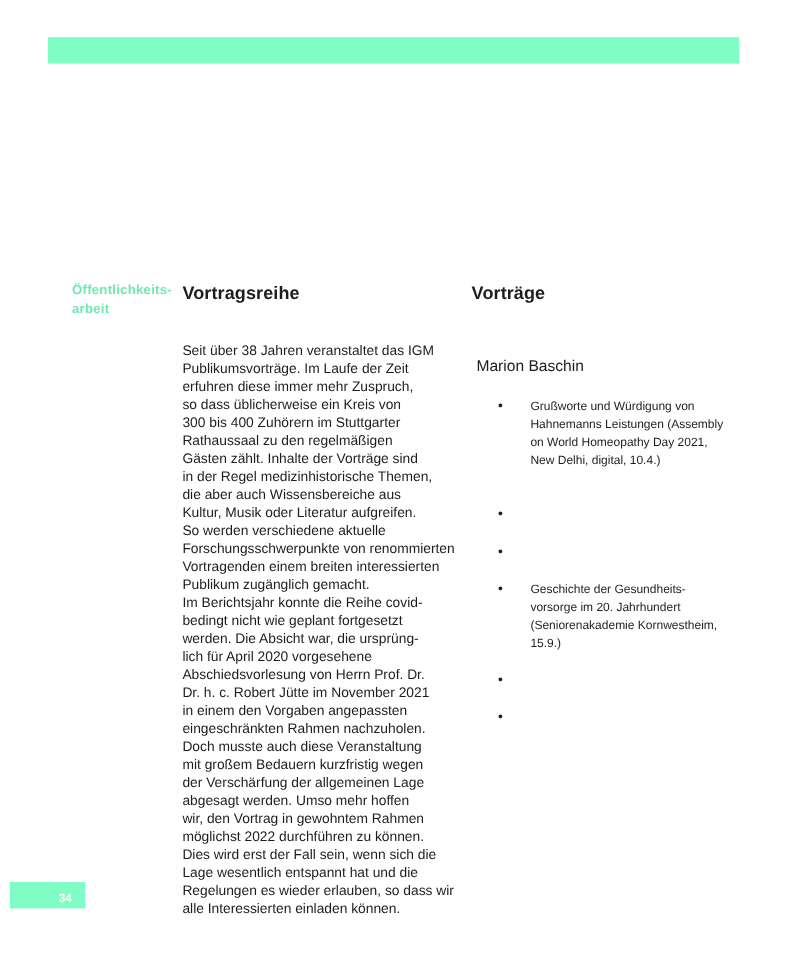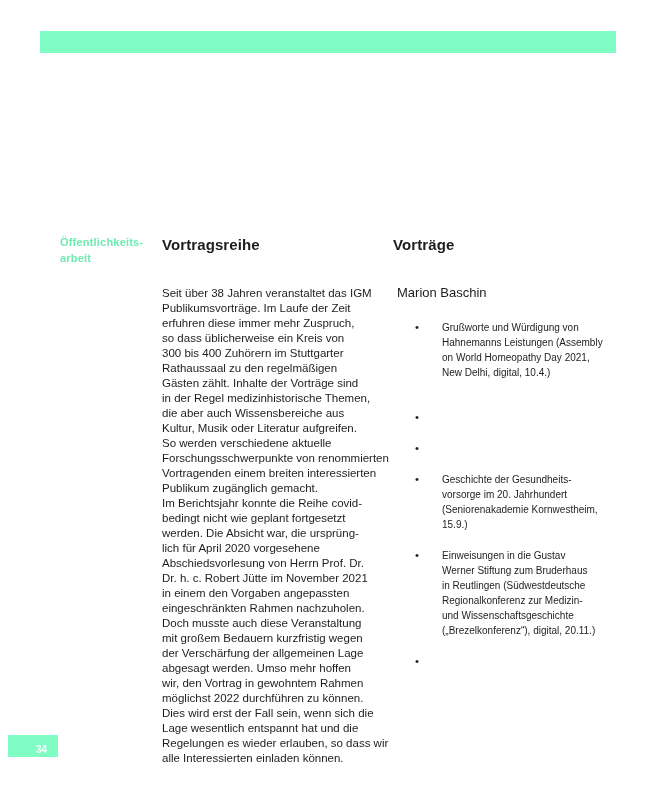--- a/index.html
+++ b/index.html
@@ -30,58 +30,58 @@
     position: absolute;
     left: 48px; top: 222px;
     font-size: 11px;
     font-weight: bold;
     line-height: 16px;
     letter-spacing: 0.2px;
     color: var(--label-green);
     white-space: pre;
   }
   .col { position: absolute; top: 221px; }
-  .col-left  { left: 146px; width: 240px; }
+  .col-left  { left: 136px; width: 240px; }
   .col-right { left: 377px; width: 255px; }
   .heading {
     font-size: 15px;
     font-weight: bold;
     line-height: 16px;
     letter-spacing: 0.1px;
     margin: 0 0 25px 0;
   }
   .col-right .heading { margin-bottom: 20px; }
   .body-text {
     font-size: 11.5px;
     line-height: 15px;
     white-space: pre;
   }
   .speaker { margin-bottom: 6px; }
   .speaker-name {
     font-size: 13px;
     line-height: 16px;
-    margin: 0 0 7px 0;
+    margin: 12px 0 7px 0;
   }
   .talk { display: flex; align-items: flex-start; }
   .bullet {
     width: 41px;
     padding-left: 18px;
     flex: 0 0 41px;
     font-size: 11.5px;
     line-height: 15px;
   }
   .talk-text {
     font-size: 10px;
     line-height: 15px;
     white-space: pre;
   }
   .page-number-box {
     position: absolute;
     left: 0; top: 727px;
-    width: 50px; height: 22px;
+    width: 63px; height: 22px;
     background: var(--accent);
     color: var(--pagenum-text);
     font-size: 10px;
     font-weight: bold;
     line-height: 22px;
     text-align: right;
     padding-right: 7px;
   }
 </style>
 </head>
@@ -153,26 +153,20 @@
       </div>
       <div class="talk">
         <span class="bullet">•</span>
         <span class="talk-text">Geschichte der Gesundheits-
 vorsorge im 20. Jahrhundert
 (Seniorenakademie Kornwestheim,
 15.9.)</span>
       </div>
       <div class="talk">
         <span class="bullet">•</span>
-        <span class="talk-text">Einweisungen in die Gustav
-Werner Stiftung zum Bruderhaus
-in Reutlingen (Südwestdeutsche
-Regionalkonferenz zur Medizin-
-und Wissenschaftsgeschichte
-(„Brezelkonferenz“), digital, 20.11.)</span>
       </div>
       <div class="talk">
         <span class="bullet">•</span>
       </div>
     </div>
   </div>
 
   <div class="page-number-box">
     <span>34</span>
   </div>

